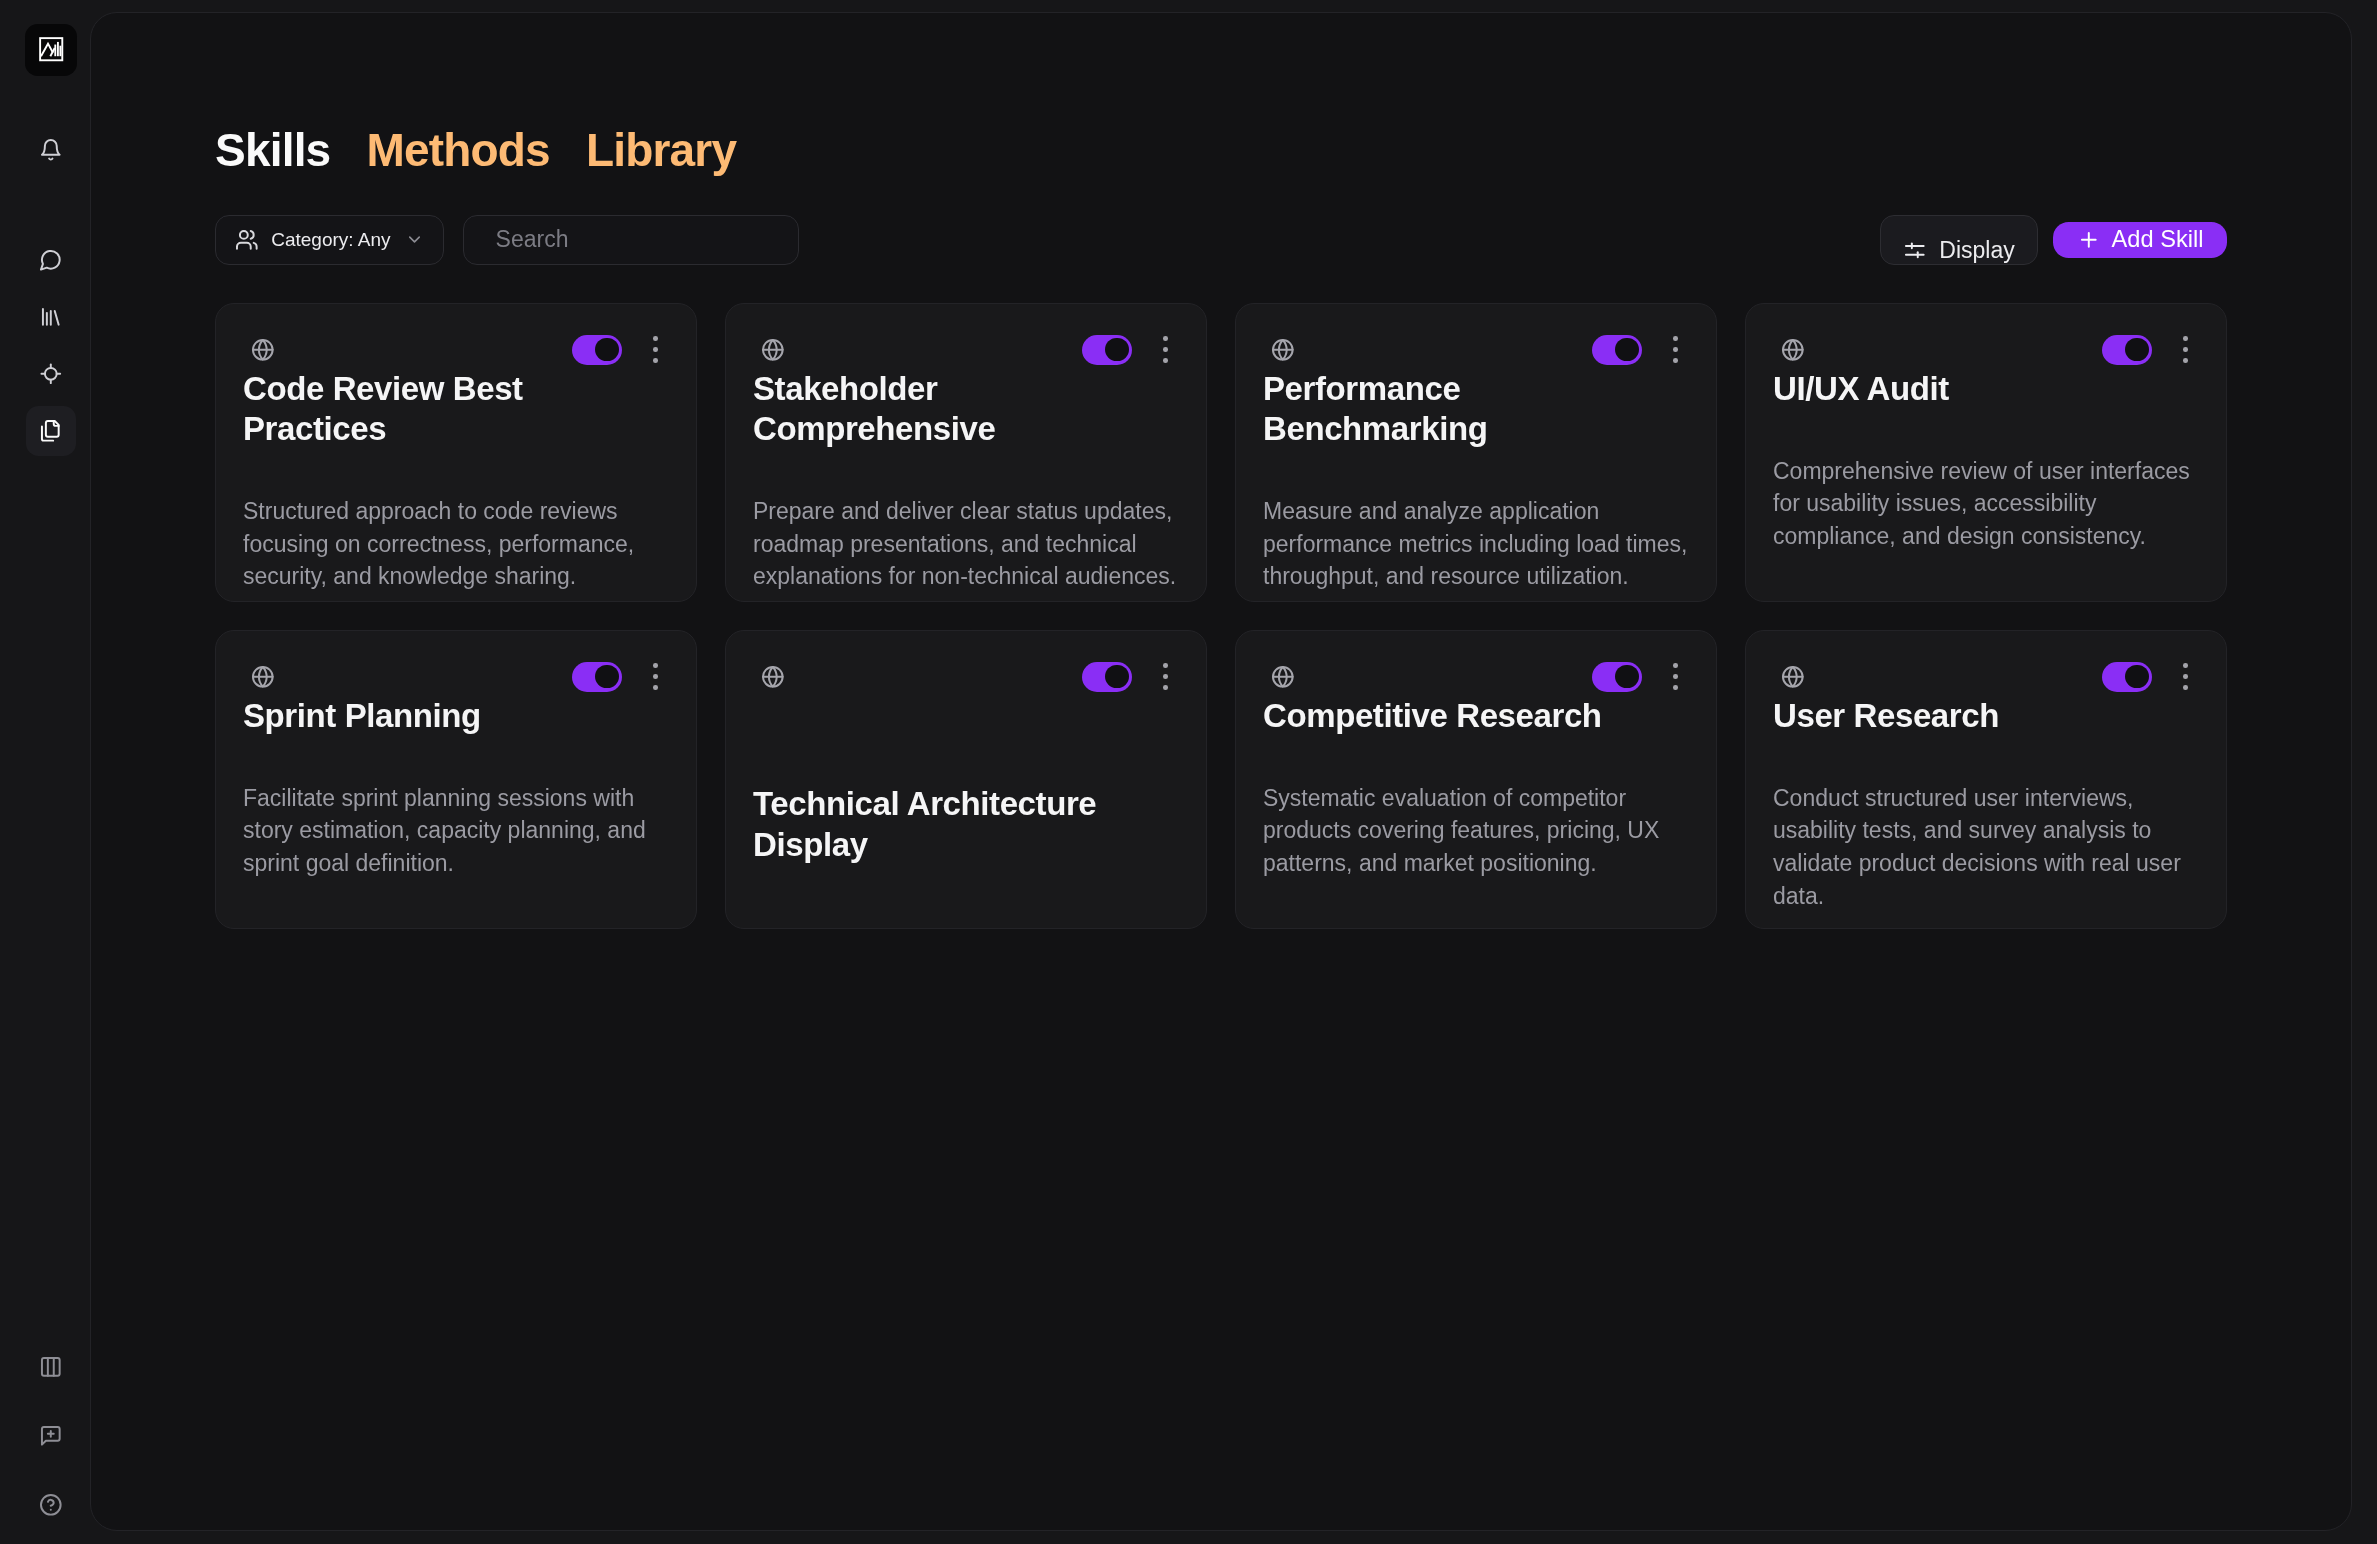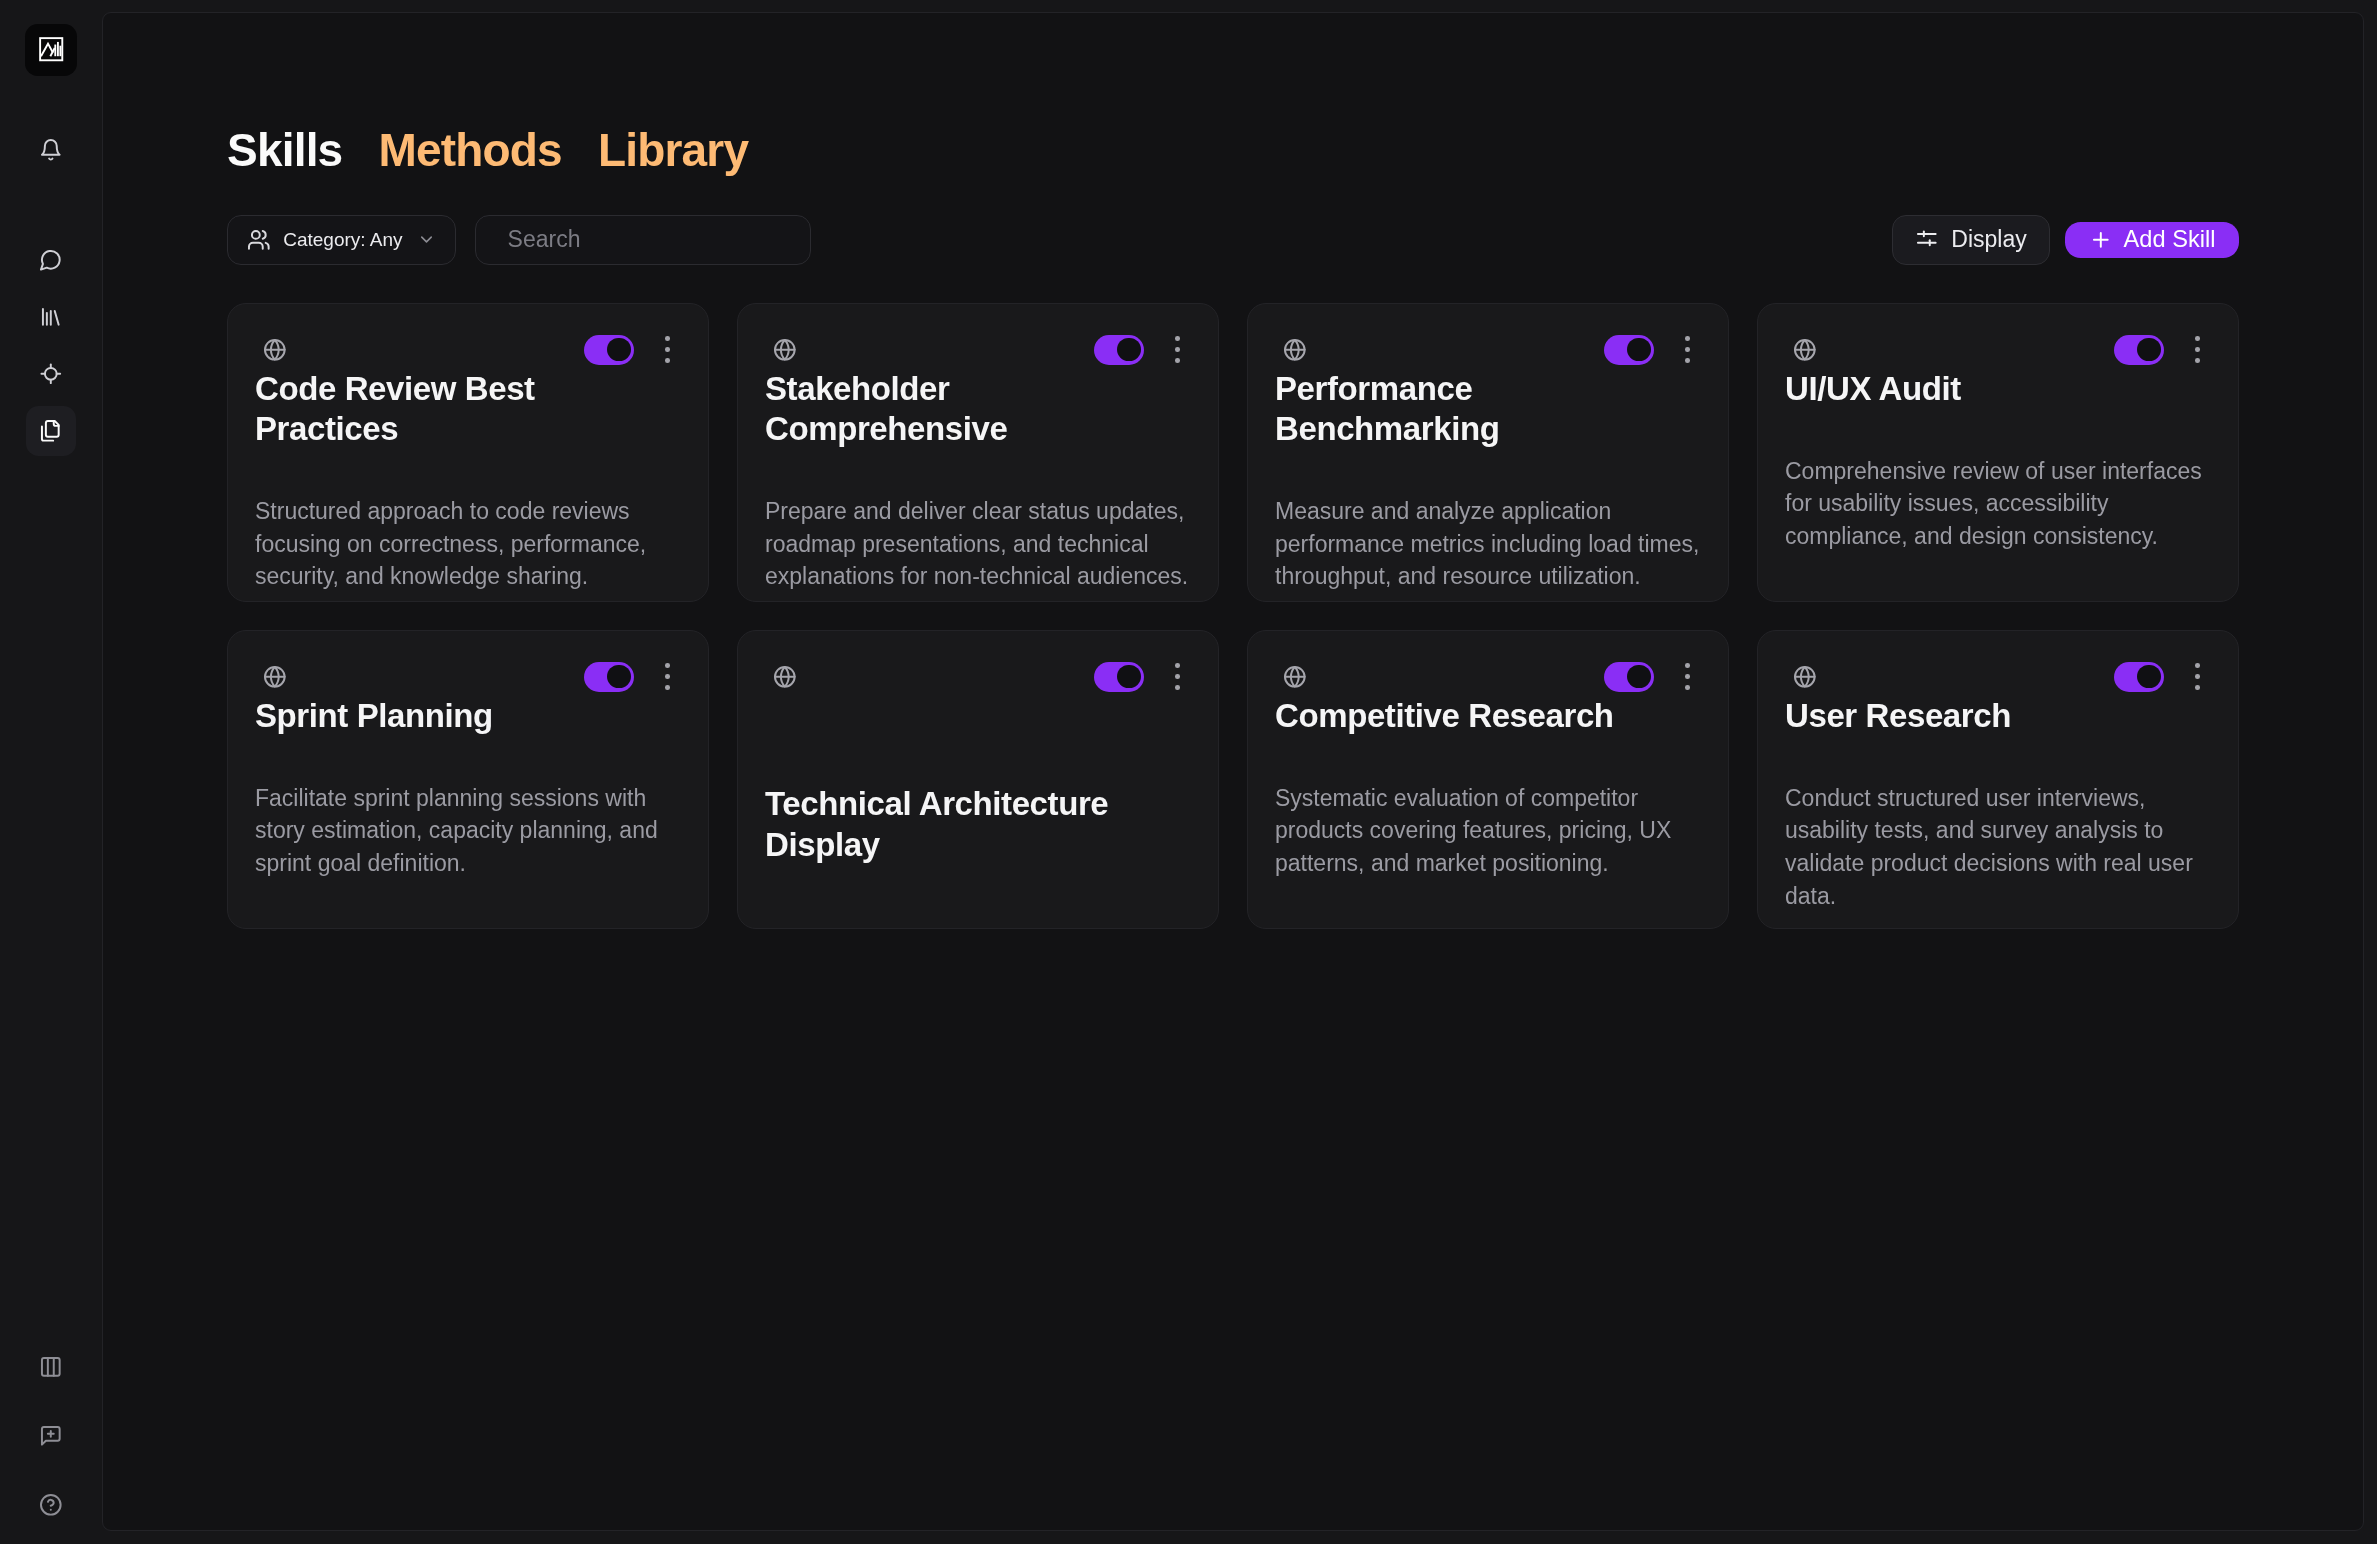--- a/index.html
+++ b/index.html
@@ -28,23 +28,23 @@
   .rail-btn.active{background:#1e1e22;color:#fafafa;}
   .rail-btn.dim{color:#8e8e95;}
   .rail svg{display:block;}
   .gap-lg{margin-top:49px;}
   .gap-xl{margin-top:60px;}
   .gap-sm{margin-top:7px;}
   .rail-bottom{margin-top:auto;margin-bottom:14px;display:flex;flex-direction:column;align-items:center;gap:19px;}
 
   
   .panel{
-    position:absolute;left:102px;top:11.8px;width:2262px;height:1519px;
+    position:absolute;left:90px;top:11.8px;width:2262px;height:1519px;
     box-sizing:border-box;background:#121214;border:1.6px solid #232327;
-    border-radius:9px;padding:0 124px;overflow:hidden;
+    border-radius:27px;padding:0 124px;overflow:hidden;
   }
 
   .tabs{display:flex;align-items:baseline;gap:36px;margin-top:110px;}
   .tab{
     font-size:46px;font-weight:700;letter-spacing:-0.8px;color:#fdba74;
     background:none;border:none;padding:0;cursor:pointer;
     font-family:"Liberation Sans","DejaVu Sans",sans-serif;
   }
   .tab.active{color:#fafafa;}
 
@@ -62,21 +62,21 @@
     border:1.6px solid #2b2b30;border-radius:14px;background:#141417;
     display:flex;align-items:center;padding:0 17.3px;gap:12.6px;color:#85858d;
   }
   .searchbox input{
     flex:1;background:transparent;border:none;outline:none;color:#e8e8ea;
     font-size:23px;font-family:"Liberation Sans","DejaVu Sans",sans-serif;
   }
   .searchbox input::placeholder{color:#7c7c84;}
   .spacer{flex:1;}
   .btn-display{
-    height:50px;box-sizing:border-box;display:flex;align-items:center;gap:12.6px;
+    height:50px;box-sizing:border-box;display:flex;align-items:flex-end;gap:12.6px;
     background:#1b1b1f;border:1.6px solid #2d2d32;border-radius:14px;
     color:#ececef;font-size:23px;padding:0 22px;cursor:pointer;
     font-family:"Liberation Sans","DejaVu Sans",sans-serif;
   }
   .btn-add{
     margin-left:15.7px;height:36px;display:flex;align-items:center;gap:11px;
     background:var(--accent);border:none;border-radius:15.7px;color:#ffffff;
     font-size:23.6px;padding:0 23.6px;cursor:pointer;
     font-family:"Liberation Sans","DejaVu Sans",sans-serif;
     justify-content:center;

